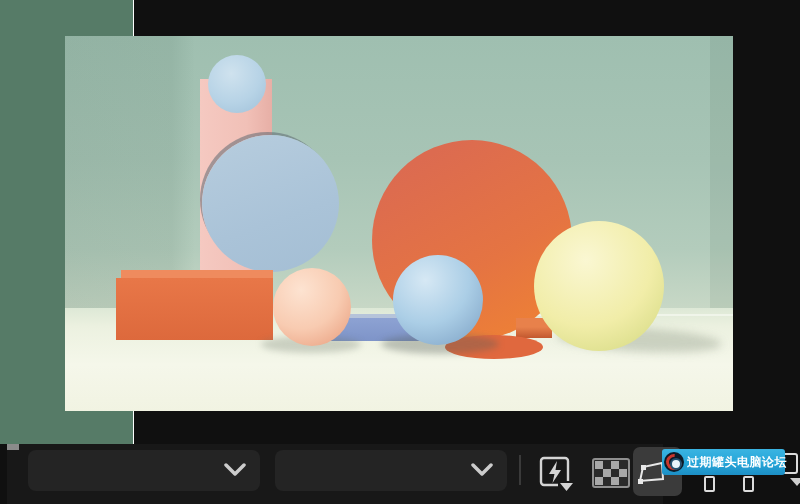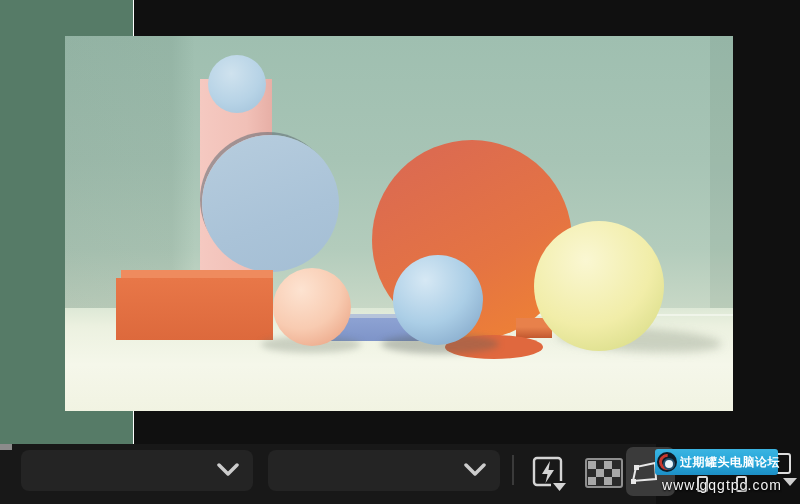--- a/index.html
+++ b/index.html
@@ -52,21 +52,21 @@
   .shadow-yellow{ left:492px; top:292px; width:165px; height:24px; background:rgba(115,130,110,.30);
          filter:blur(4px); transform:rotate(3deg); }
   .sphere-peach{ left:208px; top:232px; width:78px; height:78px; border-radius:50%;
          background:radial-gradient(circle at 36% 28%,#fde3d1 0%,var(--peach_sphere) 52%,#eba687 88%,#e29c7e 100%); }
   .sphere-blue{ left:328px; top:219px; width:90px; height:90px; border-radius:50%;
          background:radial-gradient(circle at 36% 28%,#d6e8f4 0%,var(--blue_sphere) 50%,#82a6c8 92%); }
   .sphere-yellow{ left:469px; top:185px; width:130px; height:130px; border-radius:50%;
          background:radial-gradient(circle at 40% 30%,#faf7d2 0%,var(--yellow_sphere) 55%,#dbde8b 85%,#cdd279 100%); }
 
   
-  .toolbar{ position:absolute; left:0; top:444px; width:656px; height:60px; background:var(--toolbar_bg); }
+  .toolbar{ position:absolute; left:7px; top:444px; width:656px; height:60px; background:var(--toolbar_bg); }
   .toolbar *{ position:absolute; }
   .sliver{ left:0; top:0; width:12px; height:6px; background:#8b8b8b; }
   .dropdown{ top:6px; width:232px; height:41px; border-radius:8px; background:var(--control_bg); cursor:pointer; }
   .dropdown.d1{ left:21px; } .dropdown.d2{ left:268px; }
   .dropdown .value{ left:14px; top:0; line-height:41px; color:#ddd; font-size:14px; }
   .chev{ right:14px; top:12px; width:22px; height:16px; }
   .divider{ left:512px; top:11px; width:2px; height:30px; background:#3a3a3a; }
   .iconbtn{ background:transparent; border:none; cursor:pointer; }
   .flash-btn{ left:529px; top:11px; width:40px; height:38px; }
   .checker-btn{ left:585px; top:14px; width:38px; height:30px; }
@@ -181,16 +181,15 @@
     <button class="iconbtn frag frag1"></button>
     <button class="iconbtn frag frag2"></button>
 
     <button class="iconbtn overflow-sq"></button>
     <div class="overflow-tri"></div>
 
     <div class="wm-box">
       <div class="wm-logo"></div>
       <span class="wm-text">过期罐头电脑论坛</span>
     </div>
-    <div class="wm-url">www.gqgtpc.com</div>
   </div>
 
 </div>
 
 </body></html>

